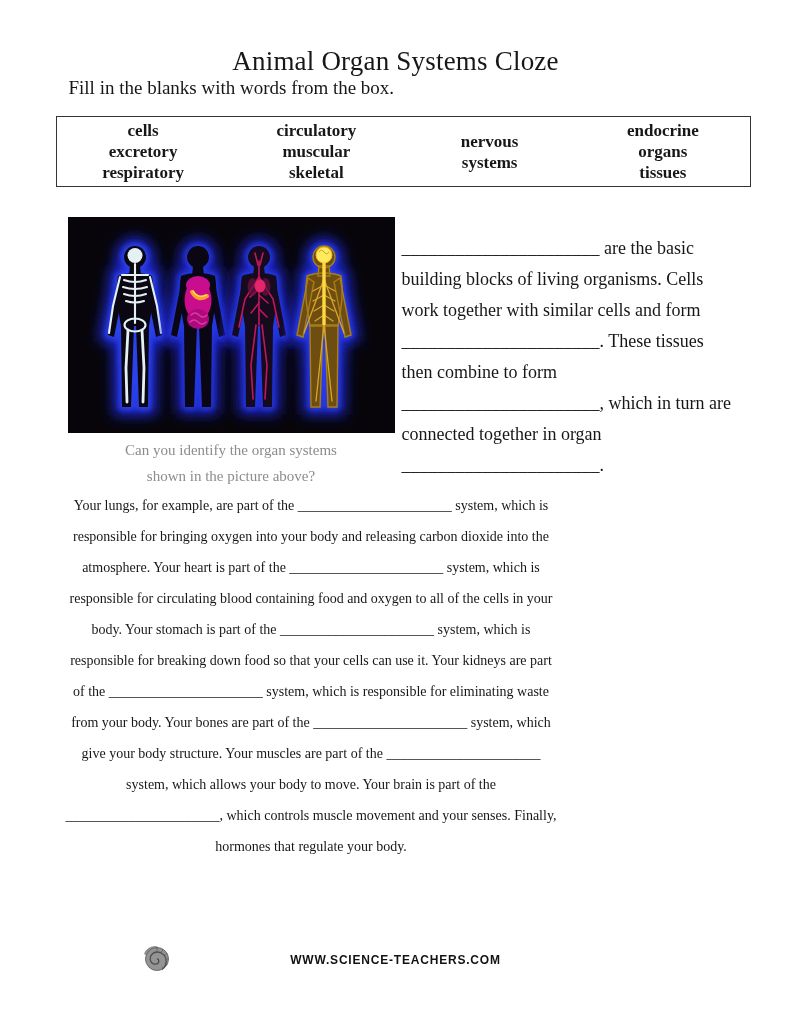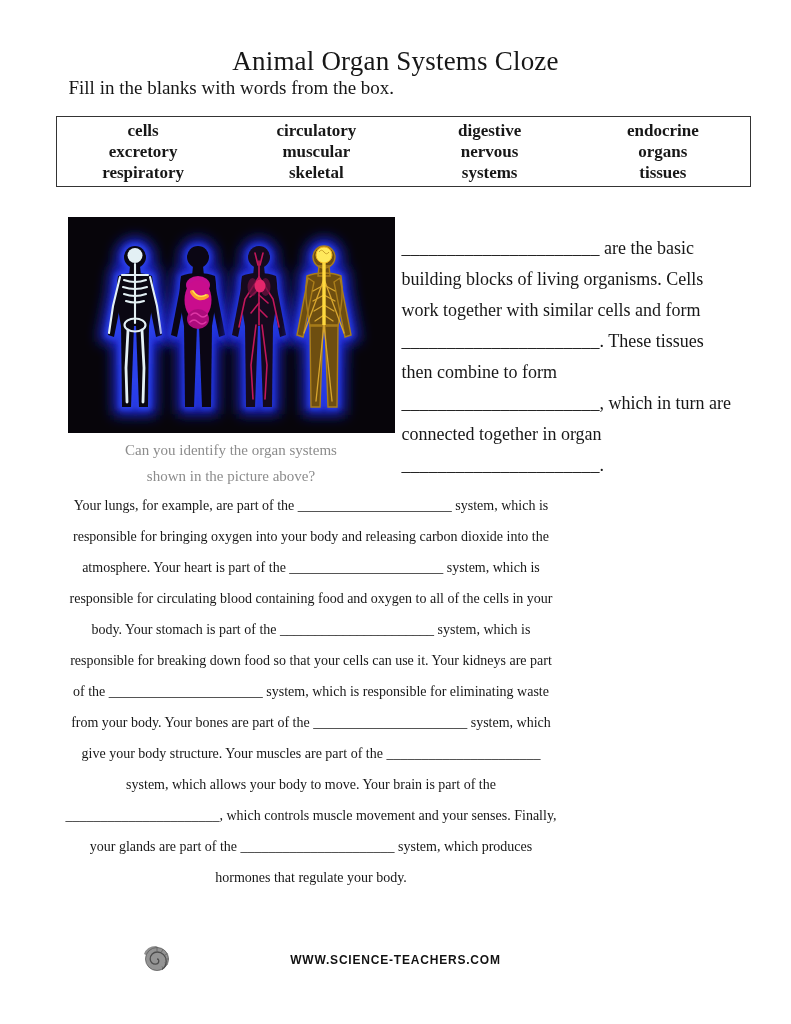--- a/index.html
+++ b/index.html
@@ -57,21 +57,20 @@
       <span class="wb-word">cells</span>
       <span class="wb-word">excretory</span>
       <span class="wb-word">respiratory</span>
     </div>
     <div class="wb-col">
       <span class="wb-word">circulatory</span>
       <span class="wb-word">muscular</span>
       <span class="wb-word">skeletal</span>
     </div>
     <div class="wb-col">
-      <span class="wb-word">digestive</span>
       <span class="wb-word">nervous</span>
       <span class="wb-word">systems</span>
     </div>
     <div class="wb-col">
       <span class="wb-word">endocrine</span>
       <span class="wb-word">organs</span>
       <span class="wb-word">tissues</span>
     </div>
   </div>
 
@@ -187,21 +186,20 @@
     <div class="cloze-line">responsible for bringing oxygen into your body and releasing carbon dioxide into the</div>
     <div class="cloze-line">atmosphere. Your heart is part of the ______________________ system, which is</div>
     <div class="cloze-line">responsible for circulating blood containing food and oxygen to all of the cells in your</div>
     <div class="cloze-line">body. Your stomach is part of the ______________________ system, which is</div>
     <div class="cloze-line">responsible for breaking down food so that your cells can use it. Your kidneys are part</div>
     <div class="cloze-line">of the ______________________ system, which is responsible for eliminating waste</div>
     <div class="cloze-line">from your body. Your bones are part of the ______________________ system, which</div>
     <div class="cloze-line">give your body structure. Your muscles are part of the ______________________</div>
     <div class="cloze-line">system, which allows your body to move. Your brain is part of the</div>
     <div class="cloze-line">______________________, which controls muscle movement and your senses. Finally,</div>
-    <div class="cloze-line">your glands are part of the ______________________ system, which produces</div>
     <div class="cloze-line">hormones that regulate your body.</div>
   </div>
 
   <div class="footer-logo">
     <svg width="36" height="32" viewBox="0 0 36 32" xmlns="http://www.w3.org/2000/svg">
       <path d="M6,11 Q9,3 18,3 L21,4.5 Q12,6.5 10,13 Z" fill="#8f8f8f"></path>
       <circle cx="19" cy="16" r="11.5" fill="#949494" stroke="#5c5c5c" stroke-width="0.8"></circle>
       <path d="M19,16 a1.8,1.8 0 0 1 1.8,1.8 a3.4,3.4 0 0 1 -3.4,3.4 a5.2,5.2 0 0 1 -5.2,-5.2 a7,7 0 0 1 7,-7 a9,9 0 0 1 9,9 a11,11 0 0 1 -4.2,8.6" fill="none" stroke="#4d4d4d" stroke-width="1.3"></path>
       <g stroke="#5e5e5e" stroke-width="0.8">
         <path d="M19,4.5 L19,8"></path>

